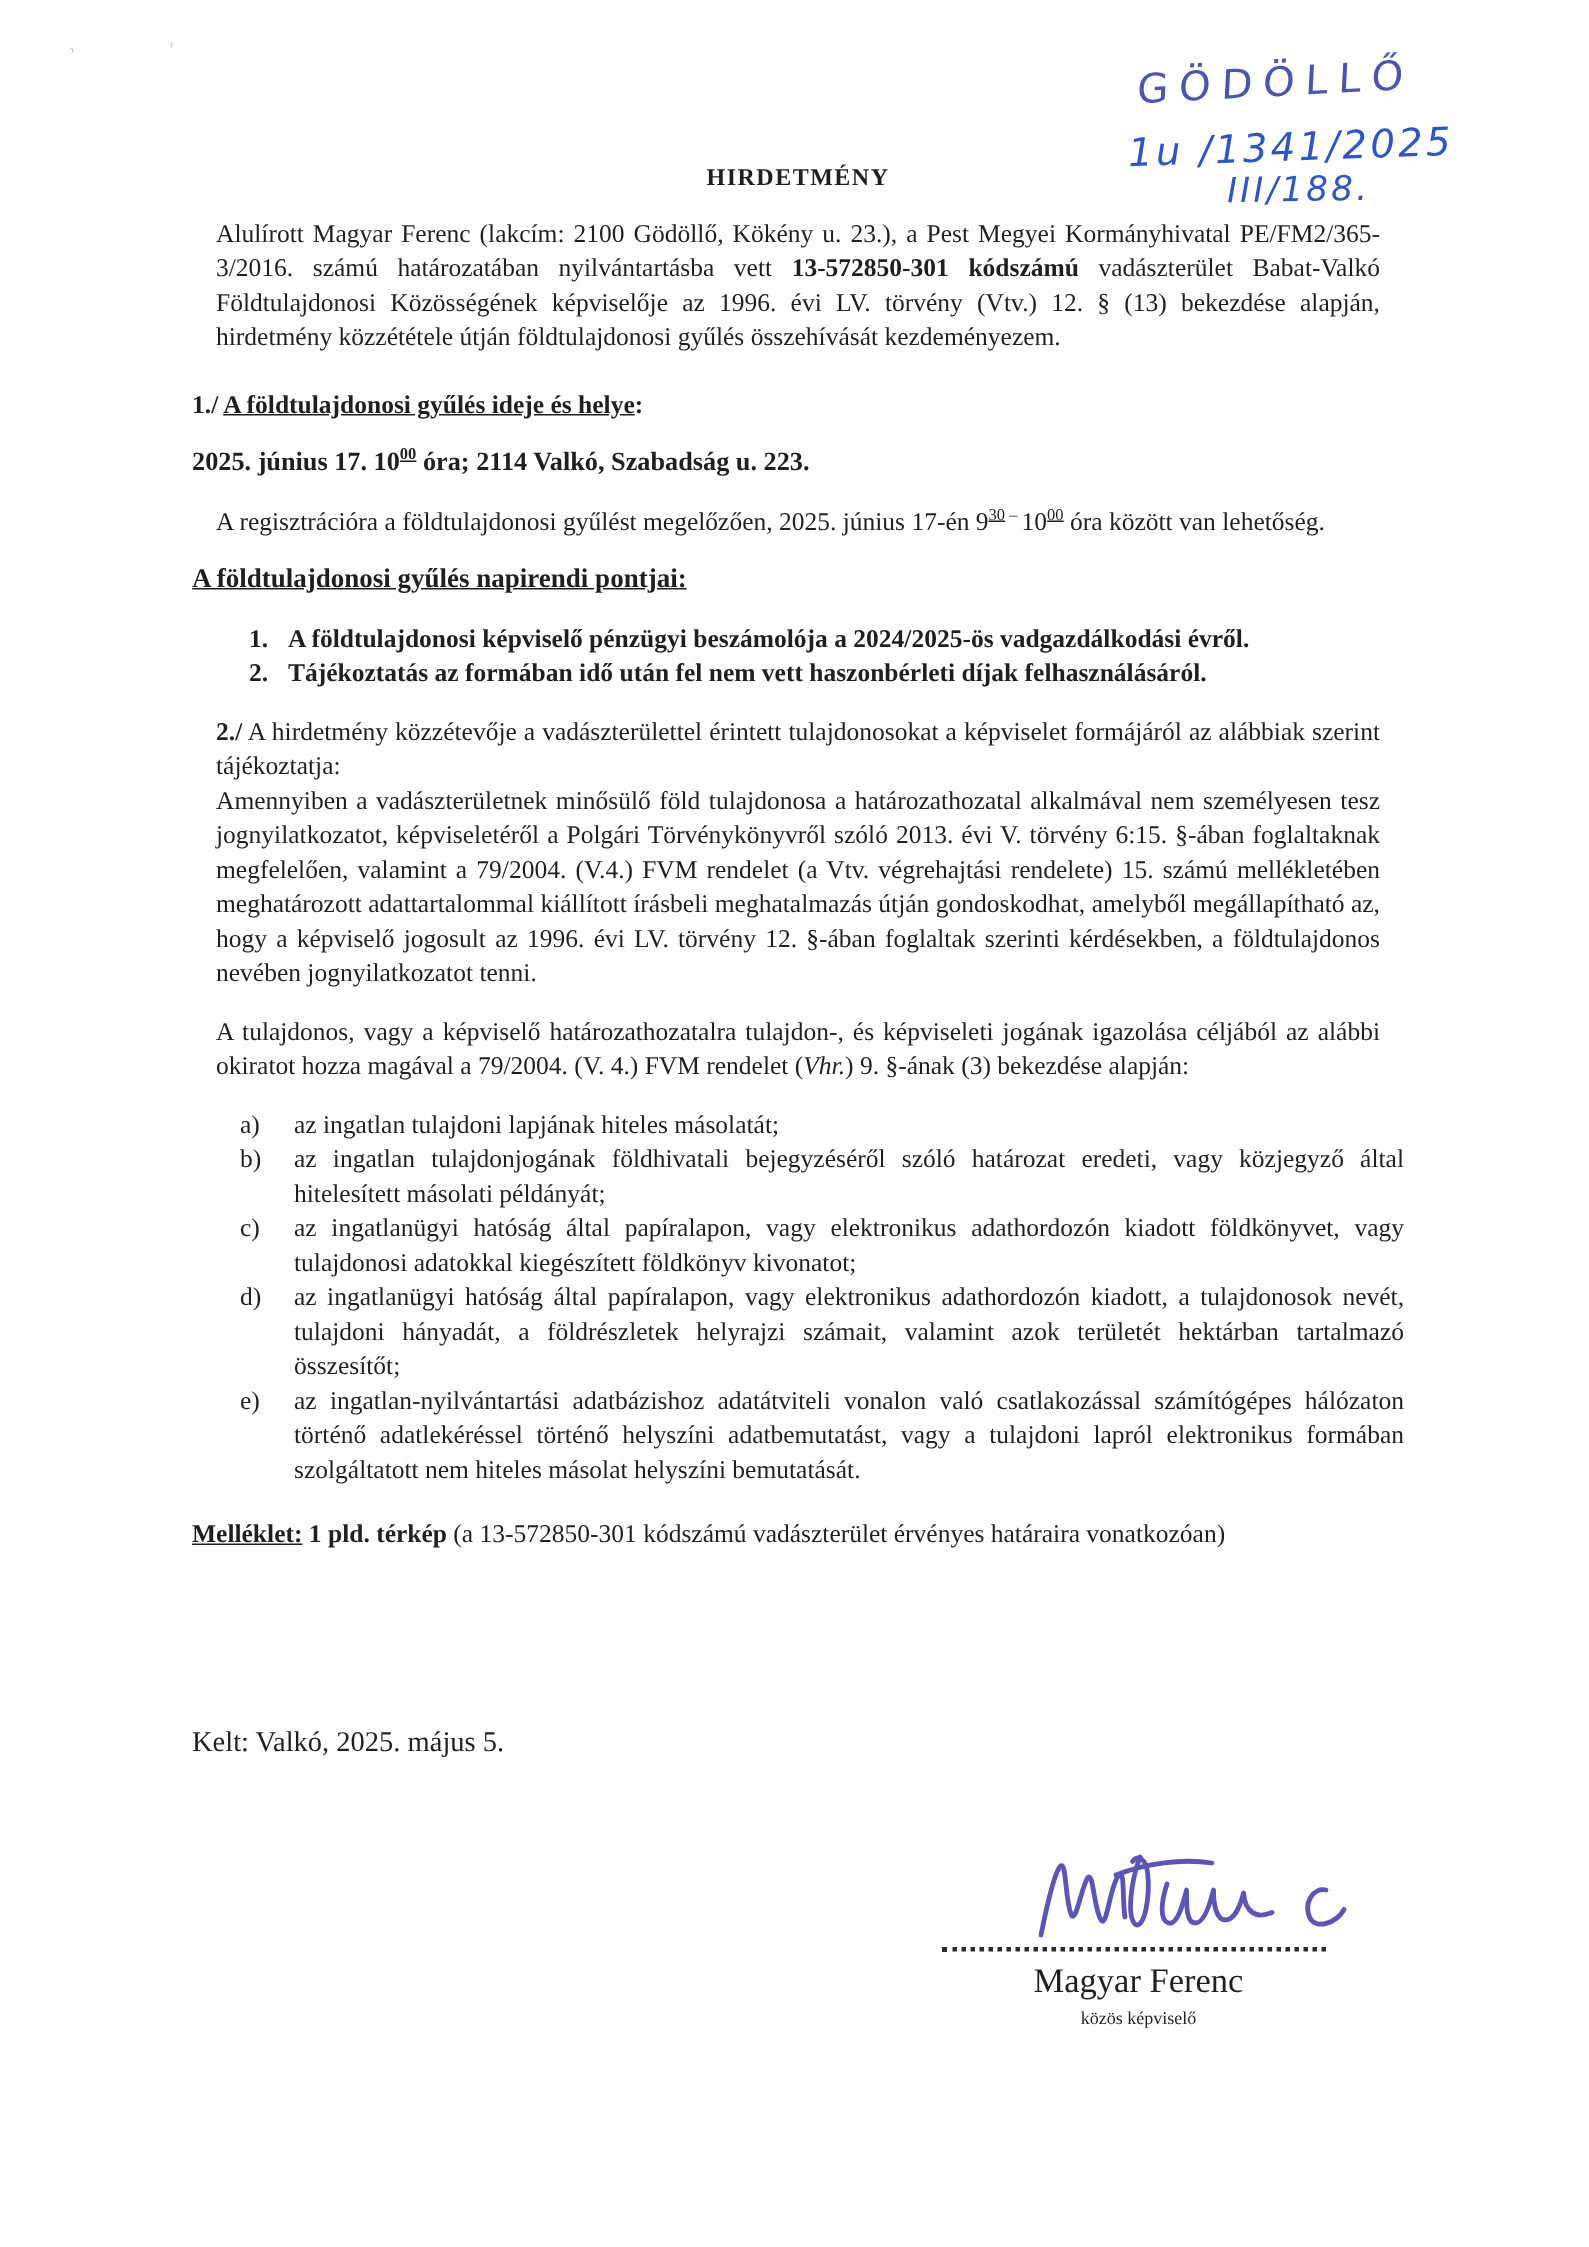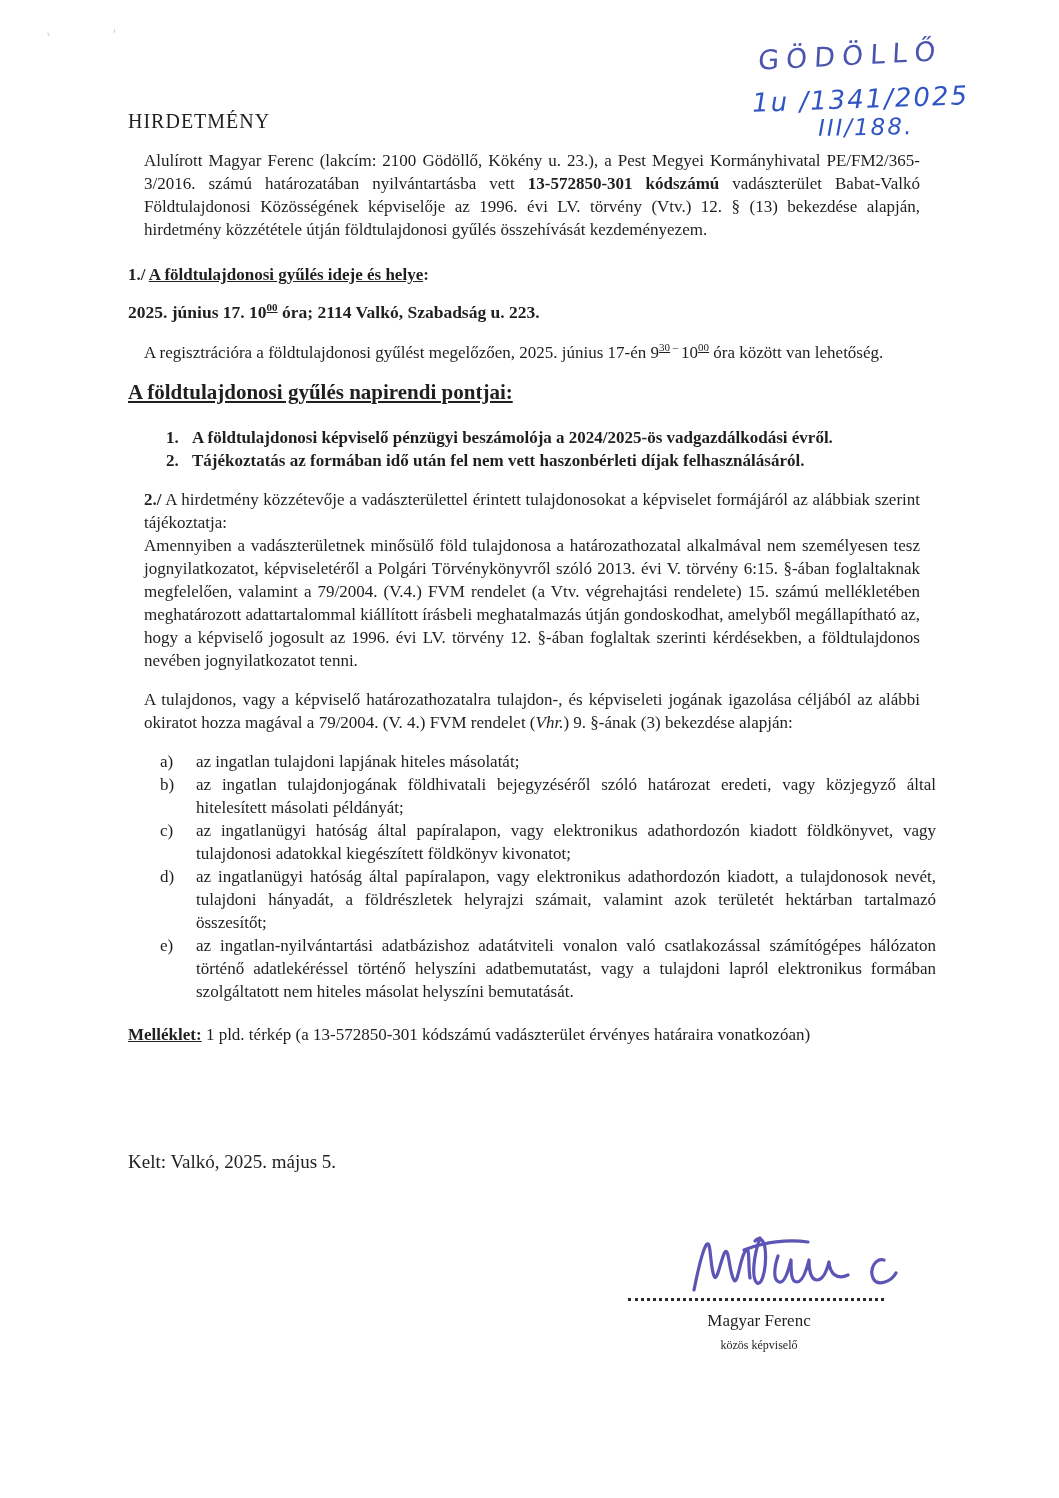--- a/index.html
+++ b/index.html
@@ -10,43 +10,44 @@
     background:#ffffff;
     overflow:hidden;
     font-family:"Liberation Serif","DejaVu Serif",serif;
     color:#1f1f1f;
   }
   .content {
     position:absolute; left:128px; top:0; width:808px;
   }
   .doc-title {
     margin:110px 0 0 0;
-    font-size:20px; font-weight:normal;
+    text-align:center;
+    font-size:16px; font-weight:bold;
     letter-spacing:1px;
   }
   p.body {
     margin:16px; font-size:17px; line-height:23px;
     text-align:justify;
   }
   .mt-intro   { margin-top:28px; }
   .sec-head   { margin-top:24px; font-size:17px; font-weight:bold; }
   .sec-head .uln { text-decoration:underline; }
   .date-line  { margin-top:10px; text-align:left; font-weight:bold; font-size:17.5px; }
   .reg        { margin-top:9px; }
-  .agenda-head{ margin-top:16px; font-size:21px; font-weight:bold; text-decoration:underline; }
+  .agenda-head{ margin-top:16px; font-size:18px; font-weight:bold; text-decoration:underline; }
   .agenda-item{ display:flex; margin-left:38px; font-weight:bold; font-size:17px; line-height:23px; }
   .agenda-item .num { width:26px; flex:0 0 26px; }
   .sec2       { margin-top:34px;font-family:Liberation Serif, serif; }
   .docs-intro { margin-top:12px; }
   .doc-item   { display:flex; margin-left:32px; font-size:17px; line-height:23px; }
   .doc-item .letter { width:36px; flex:0 0 36px; }
   .doc-item .txt { text-align:justify; flex:1; }
   .attachment { margin-top:22px; font-size:17px; white-space:nowrap; }
   .attachment .lbl { font-weight:bold; text-decoration:underline; }
-  .attachment .bld { font-weight:normal; }
+  .attachment .bld { font-weight:bold; }
   .kelt { position:absolute; left:128px; top:1132px; font-size:19px; }
   .sup { vertical-align:super; font-size:11px; line-height:0; }
   .sup.u { text-decoration:underline; }
   .b { font-weight:bold; }
   .i { font-style:italic; }
 
   
   .stamp-1 {
     position:absolute; left:758px; top:40px;
     font-family:"DejaVu Sans",sans-serif;
@@ -68,21 +69,21 @@
 
   
   .scan-mark { position:absolute; color:#c9c9c9; font-size:13px; font-family:"DejaVu Sans",sans-serif; }
   .scan-mark.m1 { left:48px; top:30px; transform:rotate(-20deg); }
   .scan-mark.m2 { left:112px; top:27px; transform:rotate(8deg); }
 
   
   .sig-block { position:absolute; left:628px; top:1232px; width:262px; text-align:center; }
   .sig-svg { display:block; margin-left:60px; }
   .sig-dots { margin-top:4px; height:0; border-bottom:3px dotted #2b2b2b; width:256px; }
-  .sig-name { margin-top:8px; font-size:17px; line-height:24px; }
+  .sig-name { margin-top:8px; font-size:23px; line-height:24px; }
   .sig-role { font-size:12px; line-height:24px; }
 </style>
 </head>
 <body>
 
 <div class="page">
 
   <span class="scan-mark m1">ʾ</span>
   <span class="scan-mark m2">ˈ</span>
 

